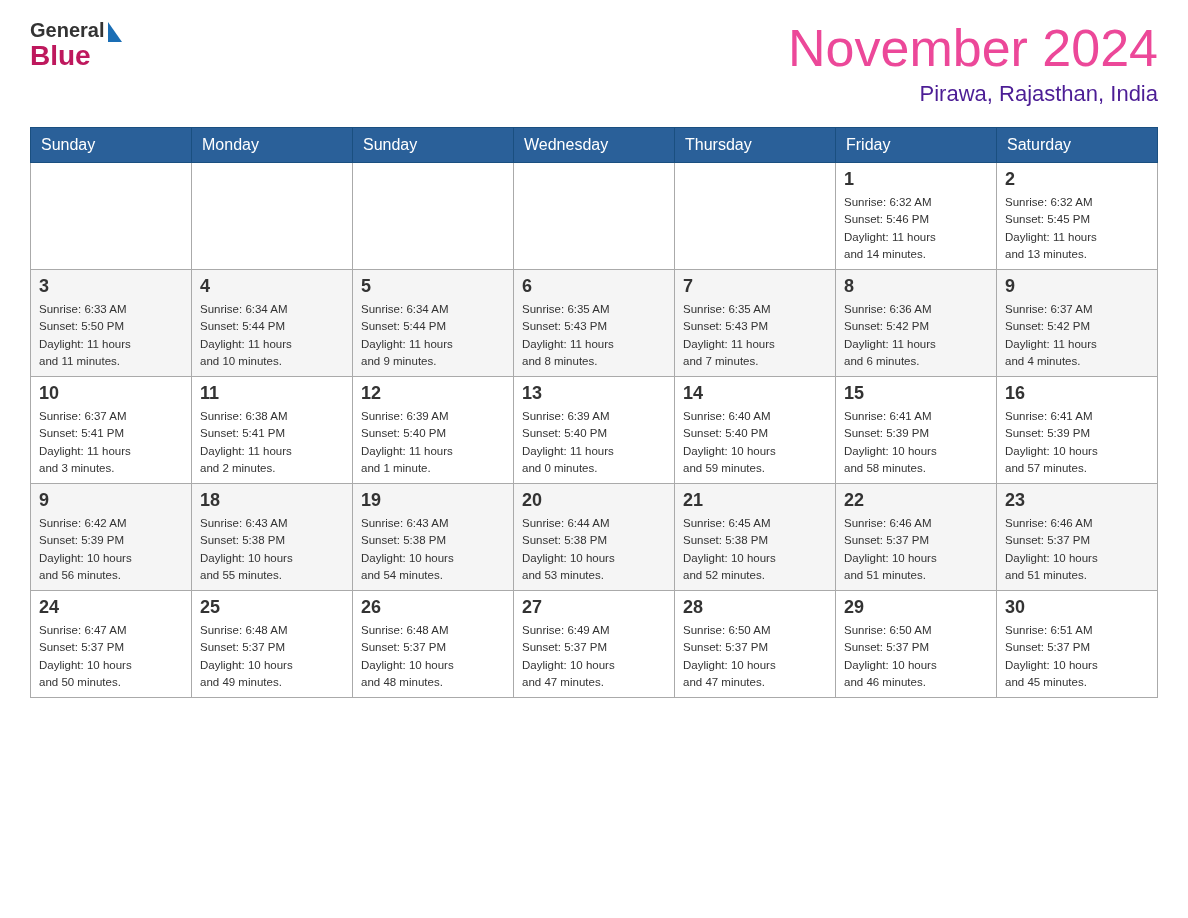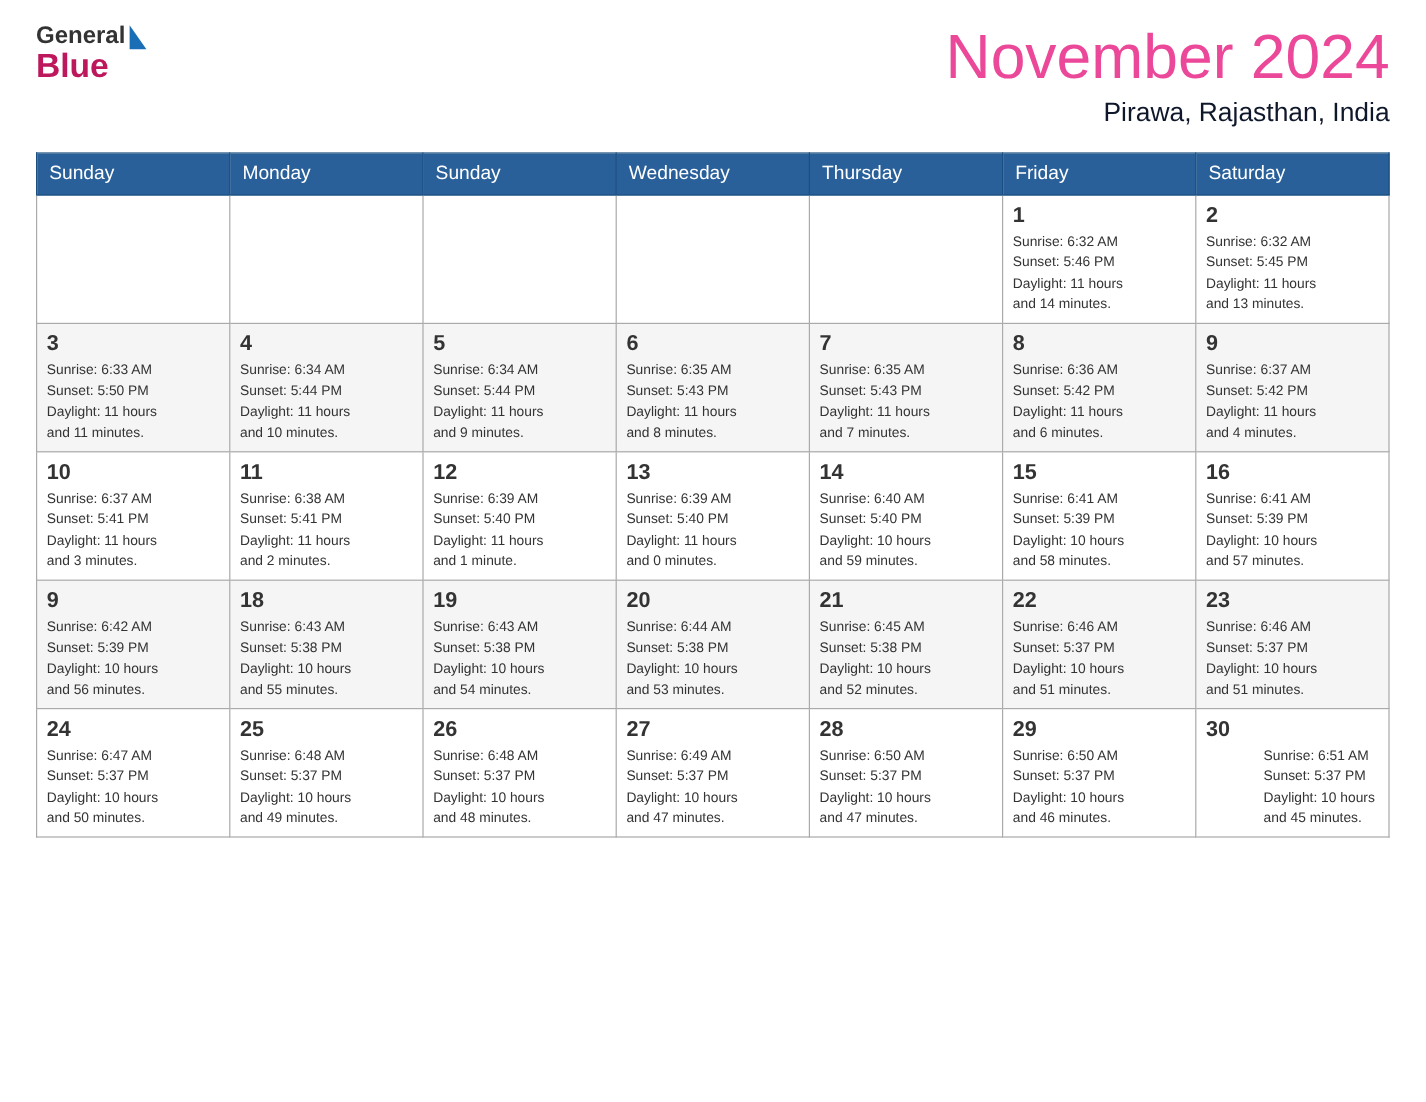--- a/index.html
+++ b/index.html
@@ -38,21 +38,21 @@
       text-align: right;
     }
     .calendar-title {
       font-size: 52px;
       font-weight: normal;
       color: #ec4899;
       line-height: 1.1;
     }
     .calendar-subtitle {
       font-size: 22px;
-      color: #0f172a;
+      color: #4c1d95;
       margin-top: 4px;
     }
     .calendar-table {
       width: 100%;
       border-collapse: collapse;
       border: 1px solid #999;
     }
     .calendar-table th {
       background-color: #2a6099;
       color: #ffffff;
@@ -336,20 +336,20 @@
         </td>
         <td>
           <span class="day-number">29</span>
           <div class="day-info" style="white-space: pre-line;">Sunrise: 6:50 AM
 Sunset: 5:37 PM
 Daylight: 10 hours
 and 46 minutes.</div>
         </td>
         <td>
           <span class="day-number">30</span>
-          <div class="day-info" style="white-space: pre-line; margin-left: 48px;">Sunrise: 6:51 AM
+          <div class="day-info" style="white-space: pre-line;">Sunrise: 6:51 AM
 Sunset: 5:37 PM
 Daylight: 10 hours
 and 45 minutes.</div>
         </td>
       </tr>
     </tbody>
 </table>
 
 </body></html>

